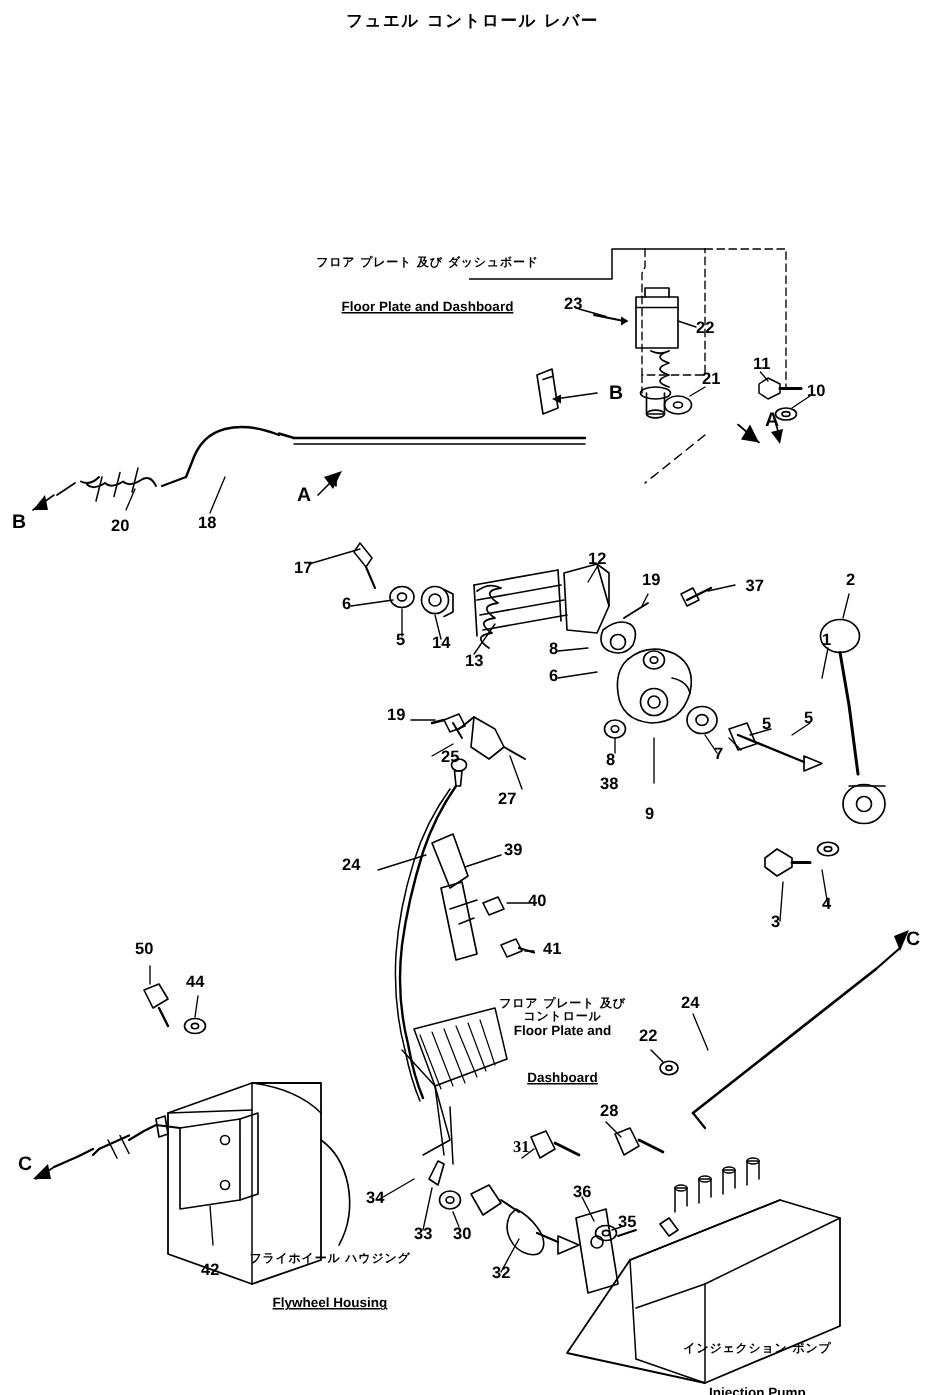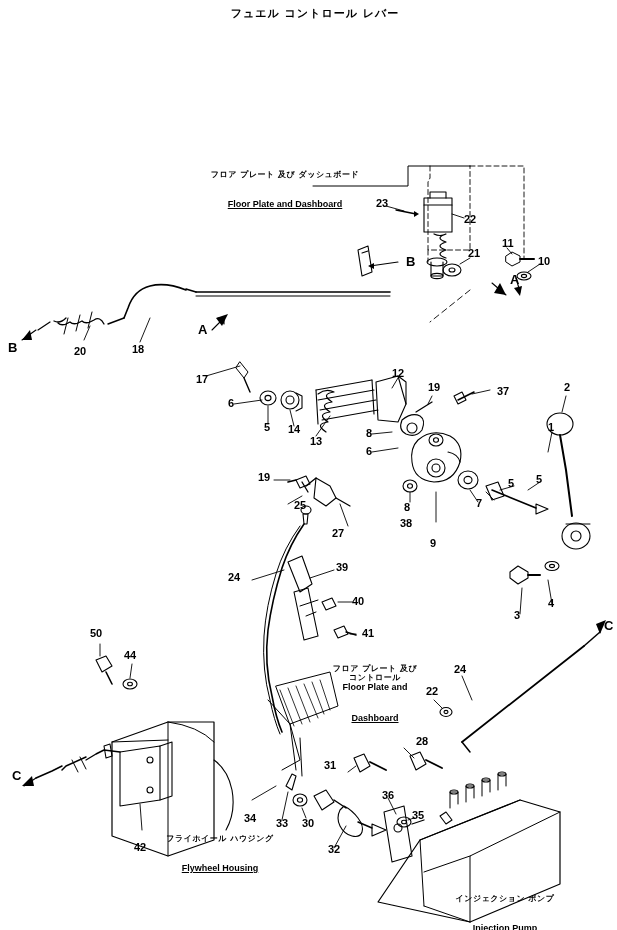--- a/index.html
+++ b/index.html
@@ -409,23 +409,23 @@
   <div class="callout" style="left:336px; top:562px;">39</div>
   <div class="callout" style="left:352px; top:596px;">40</div>
   <div class="callout" style="left:362px; top:628px;">41</div>
   <div class="callout" style="left:514px; top:610px;">3</div>
   <div class="callout" style="left:548px; top:598px;">4</div>
 
   <div class="callout" style="left:90px; top:628px;">50</div>
   <div class="callout" style="left:124px; top:650px;">44</div>
   <div class="callout" style="left:134px; top:842px;">42</div>
   <div class="callout" style="left:276px; top:818px;">33</div>
-  <div class="callout" style="left:244px; top:813px;text-align:right;">34</div>
+  <div class="callout" style="left:244px; top:794px;text-align:right;">34</div>
   <div class="callout" style="left:302px; top:818px;">30</div>
   <div class="callout" style="left:328px; top:844px;text-align:right;">32</div>
-  <div class="callout" style="left:324px; top:760px;">31</div>
+  <div class="callout" style="left:342px; top:760px;font-family:Liberation Serif, serif;">31</div>
   <div class="callout" style="left:382px; top:790px;">36</div>
   <div class="callout" style="left:412px; top:810px;">35</div>
-  <div class="callout" style="left:416px; top:736px;">28</div>
+  <div class="callout" style="left:400px; top:736px;">28</div>
   <div class="callout" style="left:426px; top:686px;">22</div>
   <div class="callout" style="left:454px; top:664px;">24</div>
 
 </div>
 
 </body></html>

